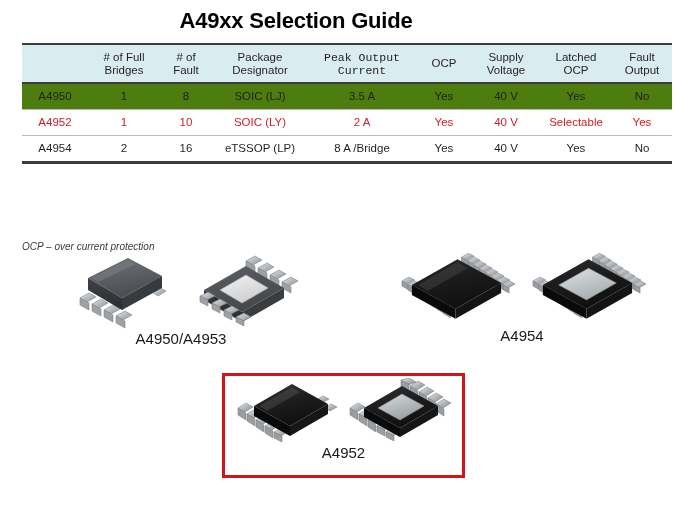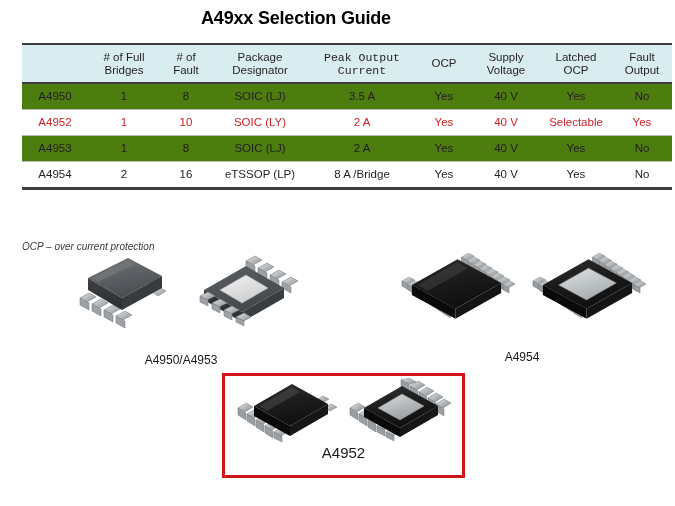--- a/index.html
+++ b/index.html
@@ -16,21 +16,21 @@
     color: #231f20;
   }
 
   
   #page-title {
     position: absolute;
     top: 8px;
     left: 0;
     width: 592px;
     text-align: center;
-    font-size: 18px;
+    font-size: 22px;
     font-weight: bold;
     letter-spacing: -0.2px;
     color: #000000;
   }
 
   
   #selection-table-wrap {
     position: absolute;
     left: 22px;
     top: 43px;
@@ -97,23 +97,22 @@
     text-align: left;
     font-size: 10px;
     font-style: italic;
     color: #3a3a3a;
   }
 
   
   .pkg-group { position: absolute; }
   .pkg-caption {
     text-align: center;
-    font-size: 12px;
+    font-size: 15px;
     color: #1a1a1a;
-    margin-top: 23px;
   }
 
   #group-a4950 { left: 55px;  top: 248px; width: 252px; }
   #group-a4954 { left: 398px; top: 245px; width: 248px; }
 
   #group-a4952 {
     left: 222px;
     top: 373px;
     width: 243px;
     height: 105px;
@@ -197,31 +196,20 @@
         <td>A4952</td>
         <td>1</td>
         <td>10</td>
         <td>SOIC (LY)</td>
         <td>2 A</td>
         <td>Yes</td>
         <td>40 V</td>
         <td>Selectable</td>
         <td>Yes</td>
       </tr>
-      <tr class="shade">
-        <td>A4953</td>
-        <td>1</td>
-        <td>8</td>
-        <td>SOIC (LJ)</td>
-        <td>2 A</td>
-        <td>Yes</td>
-        <td>40 V</td>
-        <td>Yes</td>
-        <td>No</td>
-      </tr>
       <tr class="plain">
         <td>A4954</td>
         <td>2</td>
         <td>16</td>
         <td>eTSSOP (LP)</td>
         <td>8 A  /Bridge</td>
         <td>Yes</td>
         <td>40 V</td>
         <td>Yes</td>
         <td>No</td>

